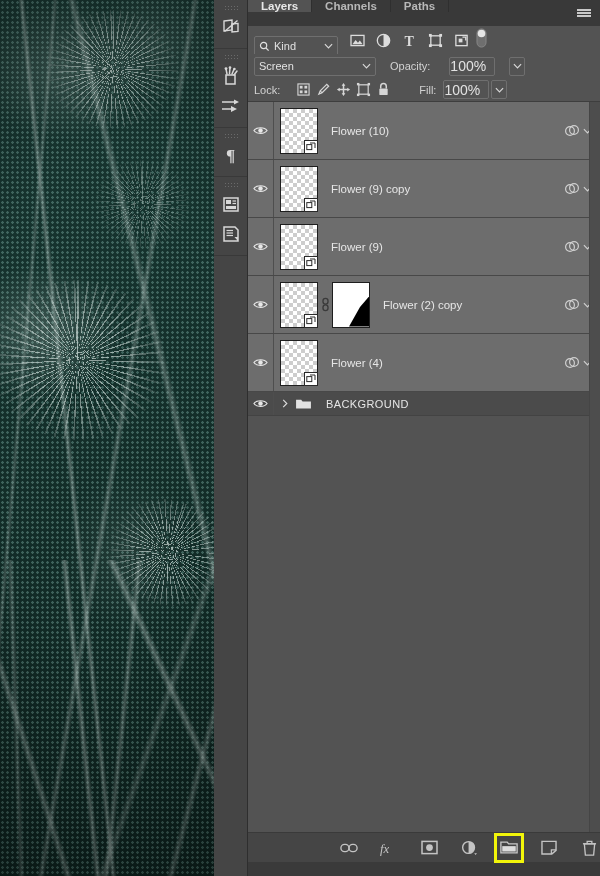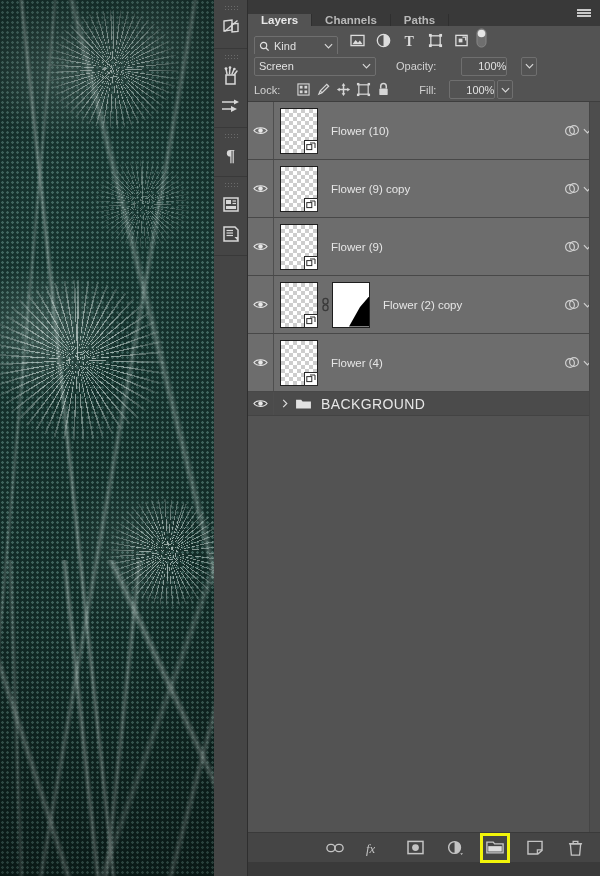--- a/index.html
+++ b/index.html
@@ -96,21 +96,21 @@
   
   #layers-panel {
     position: absolute; left: 248px; top: 0;
     width: 352px; height: 876px;
     background: #535353;
     display: flex; flex-direction: column;
   }
   
   #tab-bar {
     height: 26px; background: #393939;
-    display: flex; align-items: flex-end; position: relative; flex: 0 0 auto;
+    display: flex; align-items: flex-start; position: relative; flex: 0 0 auto;
   }
   .tab {
     padding: 0 13px; display: flex; align-items: center;
     font-size: 11.5px; font-weight: bold; color: #b8b8b8;
     cursor: pointer; border-right: 1px solid #2f2f2f;
   }
   .tab.active { background: #535353; color: #e8e8e8; }
   #panel-menu-btn {
     position: absolute; right: 6px; top: 0; bottom: 0;
     width: 20px; display: flex; align-items: center; justify-content: center;
@@ -144,26 +144,26 @@
     display: flex; align-items: center; padding: 0 6px; gap: 12px;
     flex: 0 0 auto;
   }
   .blend-select {
     width: 122px; height: 19px; background: #535353;
     border: 1px solid #6f6f6f; border-radius: 2px;
     display: flex; align-items: center; padding: 0 4px;
     font-size: 11px; color: #e2e2e2; cursor: pointer;
   }
   .blend-select .lbl { flex: 1; }
-  .field-label { font-size: 11px; color: #d2d2d2; margin-left: 8px; }
+  .field-label { font-size: 11px; color: #d2d2d2; margin-left: 2px; }
   .num-box {
-    height: 19px; min-width: 46px; margin-left: 13px;
+    height: 19px; min-width: 46px; margin-left: 7px;
     background: #535353; border: 1px solid #6f6f6f; border-radius: 2px;
-    display: flex; align-items: center; justify-content: flex-end;
-    font-size: 11px; color: #e2e2e2; cursor: text;
+    display: flex; align-items: center; justify-content: flex-start;
+    font-size: 14px; color: #e2e2e2; cursor: text;
   }
   .num-chevron {
     width: 16px; height: 19px; margin-left: 2px;
     border: 1px solid #6f6f6f; border-radius: 2px;
     display: flex; align-items: center; justify-content: center; cursor: pointer;
   }
 
   
   #lock-row {
     height: 24px; background: #535353;
@@ -214,41 +214,41 @@
   }
   .mask-shape {
     position: absolute; right: 0; bottom: 0; width: 20px; height: 30px;
     background: #000;
     clip-path: polygon(100% 0%, 100% 100%, 0% 100%, 55% 35%);
   }
   .layer-name {
     flex: 1 1 auto; font-size: 11.5px; color: #e6e6e6;
     margin-left: 13px; white-space: nowrap; overflow: hidden; text-overflow: ellipsis;
   }
-  .group-row .layer-name { margin-left: 7px; font-size: 14px; letter-spacing: .4px; }
+  .group-row .layer-name { margin-left: 12px; font-size: 11px; letter-spacing: .4px; }
   .fx-cell { display: flex; align-items: center; gap: 3px; margin-right: 8px; flex: 0 0 auto; }
   .disclose-chevron { cursor: pointer; display: flex; align-items: center; }
   .group-arrow { width: 14px; display: flex; align-items: center; justify-content: center; margin-left: 4px; cursor: pointer; flex: 0 0 14px; }
   .folder-ico { width: 22px; display: flex; align-items: center; justify-content: center; flex: 0 0 22px; }
 
   
   #list-scrollbar {
     position: absolute; right: 0; top: 0; width: 11px; height: 100%;
     background: #4d4d4d; border-left: 1px solid #454545;
   }
   #list-scroll-thumb {
     position: absolute; left: 2px; top: 0; width: 7px; height: 0px;
     background: #6f6f6f; border-radius: 4px;
   }
 
   
   #bottom-bar {
     height: 30px; background: #454545;
     display: flex; align-items: center; justify-content: flex-end;
-    gap: 18px; padding-right: 14px; flex: 0 0 auto;
+    gap: 18px; flex: 0 0 auto;
     border-top: 1px solid #3a3a3a;
   }
   .bottom-btn {
     width: 22px; height: 22px; display: flex; align-items: center; justify-content: center;
     cursor: pointer; position: relative;
   }
   .bottom-btn.highlighted {
     outline: 3px solid #f2f50a; outline-offset: 1px;
   }
   #status-strip {

